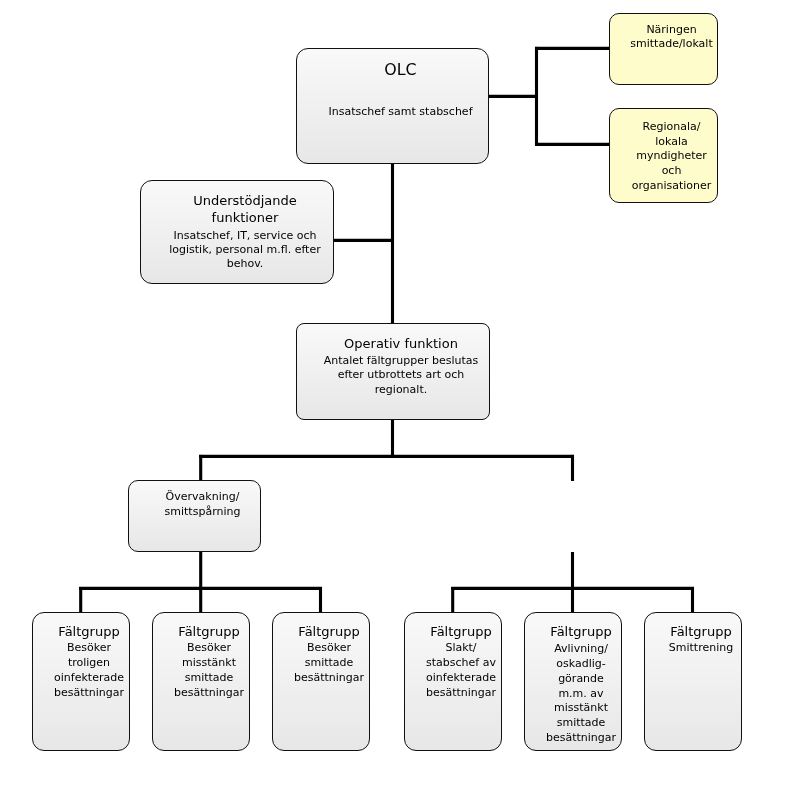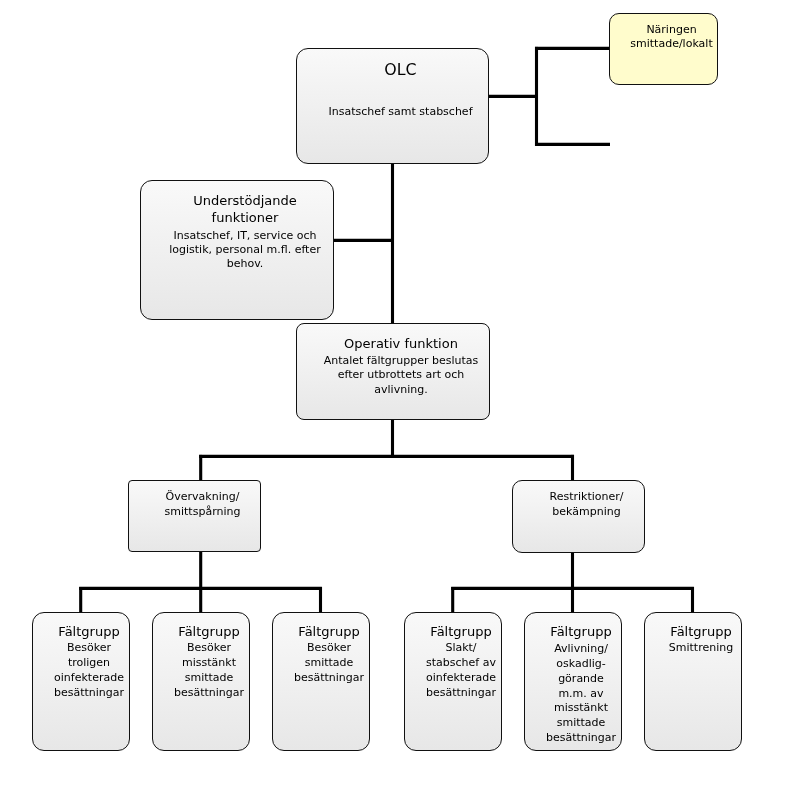--- a/index.html
+++ b/index.html
@@ -12,23 +12,23 @@
   .node.accent{background:#fffccc;}
   .ln{position:absolute;left:16px;right:0;text-align:center;white-space:nowrap;}
   .t{font-size:15.8px;line-height:15.8px;}
   .h{font-size:13px;line-height:13px;}
   .s{font-size:11px;line-height:11px;}
 
   
   #n-olc           {left:296px;top:48px; width:193px;height:116px; border-radius:12px;}
   #n-naringen      {left:609px;top:13px; width:109px;height:72px; border-radius:10px;}
   #n-regionala     {left:609px;top:108px;width:109px;height:95px; border-radius:10px;}
-  #n-understodjande{left:140px;top:180px;width:194px;height:140px;border-radius:12px;}
+  #n-understodjande{left:140px;top:180px;width:194px;height:104px;border-radius:12px;}
   #n-operativ      {left:296px;top:323px;width:194px;height:97px; border-radius:8px;}
-  #n-overvakning   {left:128px;top:480px;width:133px;height:72px; border-radius:4px;}
+  #n-overvakning   {left:128px;top:480px;width:133px;height:72px; border-radius:10px;}
   #n-restriktioner {left:512px;top:480px;width:133px;height:73px; border-radius:10px;}
   #n-faltgrupp1    {left:32px; top:612px;width:98px; height:139px;border-radius:12px;}
   #n-faltgrupp2    {left:152px;top:612px;width:98px; height:139px;border-radius:12px;}
   #n-faltgrupp3    {left:272px;top:612px;width:98px; height:139px;border-radius:12px;}
   #n-faltgrupp4    {left:404px;top:612px;width:98px; height:139px;border-radius:12px;}
   #n-faltgrupp5    {left:524px;top:612px;width:98px; height:139px;border-radius:12px;}
   #n-faltgrupp6    {left:644px;top:612px;width:98px; height:139px;border-radius:12px;}
 </style>
 </head>
 <body>
@@ -63,45 +63,48 @@
   <div class="node" id="n-olc">
     <div class="ln t" style="top:12.7px">OLC</div>
     <div class="ln s" style="top:56.7px">Insatschef samt stabschef</div>
   </div>
 
   <div class="node accent" id="n-naringen">
     <div class="ln s" style="top:9.7px">Näringen</div>
     <div class="ln s" style="top:23.7px">smittade/lokalt</div>
   </div>
 
+  <div class="node accent" id="n-regionala">
+    <div class="ln s" style="top:11.7px">Regionala/</div>
+    <div class="ln s" style="top:26.7px">lokala</div>
+    <div class="ln s" style="top:40.7px">myndigheter</div>
+    <div class="ln s" style="top:55.7px">och</div>
+    <div class="ln s" style="top:70.7px">organisationer</div>
+  </div>
 
   <div class="node" id="n-understodjande">
     <div class="ln h" style="top:12.7px">Understödjande</div>
     <div class="ln h" style="top:29.7px">funktioner</div>
     <div class="ln s" style="top:48.7px">Insatschef, IT, service och</div>
     <div class="ln s" style="top:62.7px">logistik, personal m.fl. efter</div>
     <div class="ln s" style="top:76.7px">behov.</div>
   </div>
 
   <div class="node" id="n-operativ">
     <div class="ln h" style="top:12.7px">Operativ funktion</div>
     <div class="ln s" style="top:30.7px">Antalet fältgrupper beslutas</div>
     <div class="ln s" style="top:44.7px">efter utbrottets art och</div>
-    <div class="ln s" style="top:59.7px">avlivning.</div>
+    <div class="ln s" style="top:59.7px">regionalt.</div>
   </div>
 
   <div class="node" id="n-overvakning">
     <div class="ln s" style="top:9.7px">Övervakning/</div>
     <div class="ln s" style="top:24.7px">smittspårning</div>
   </div>
 
-  <div class="node" id="n-restriktioner">
-    <div class="ln s" style="top:9.7px">Restriktioner/</div>
-    <div class="ln s" style="top:24.7px">bekämpning</div>
-  </div>
 
   <div class="node" id="n-faltgrupp1">
     <div class="ln h" style="top:11.7px">Fältgrupp</div>
     <div class="ln s" style="top:28.7px">Besöker</div>
     <div class="ln s" style="top:43.7px">troligen</div>
     <div class="ln s" style="top:58.7px">oinfekterade</div>
     <div class="ln s" style="top:73.7px">besättningar</div>
   </div>
 
   <div class="node" id="n-faltgrupp2">

